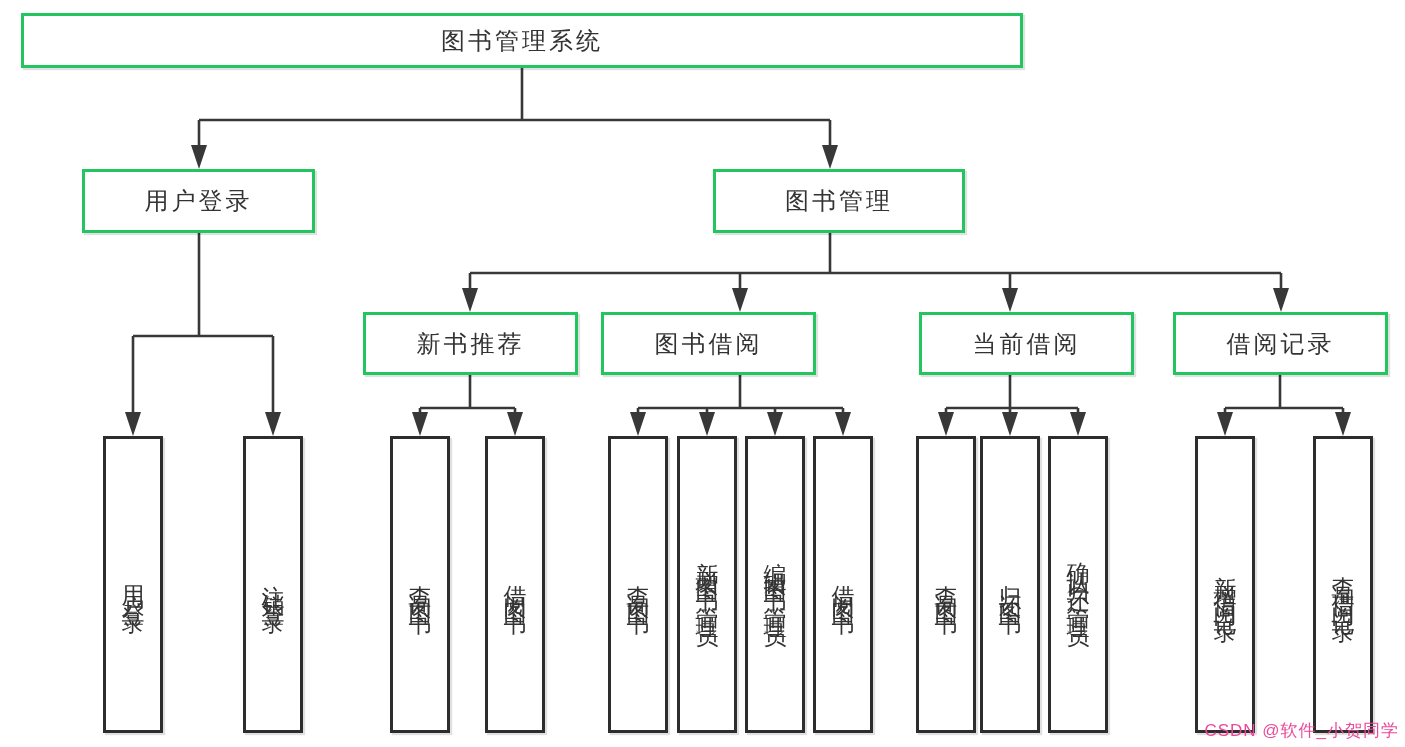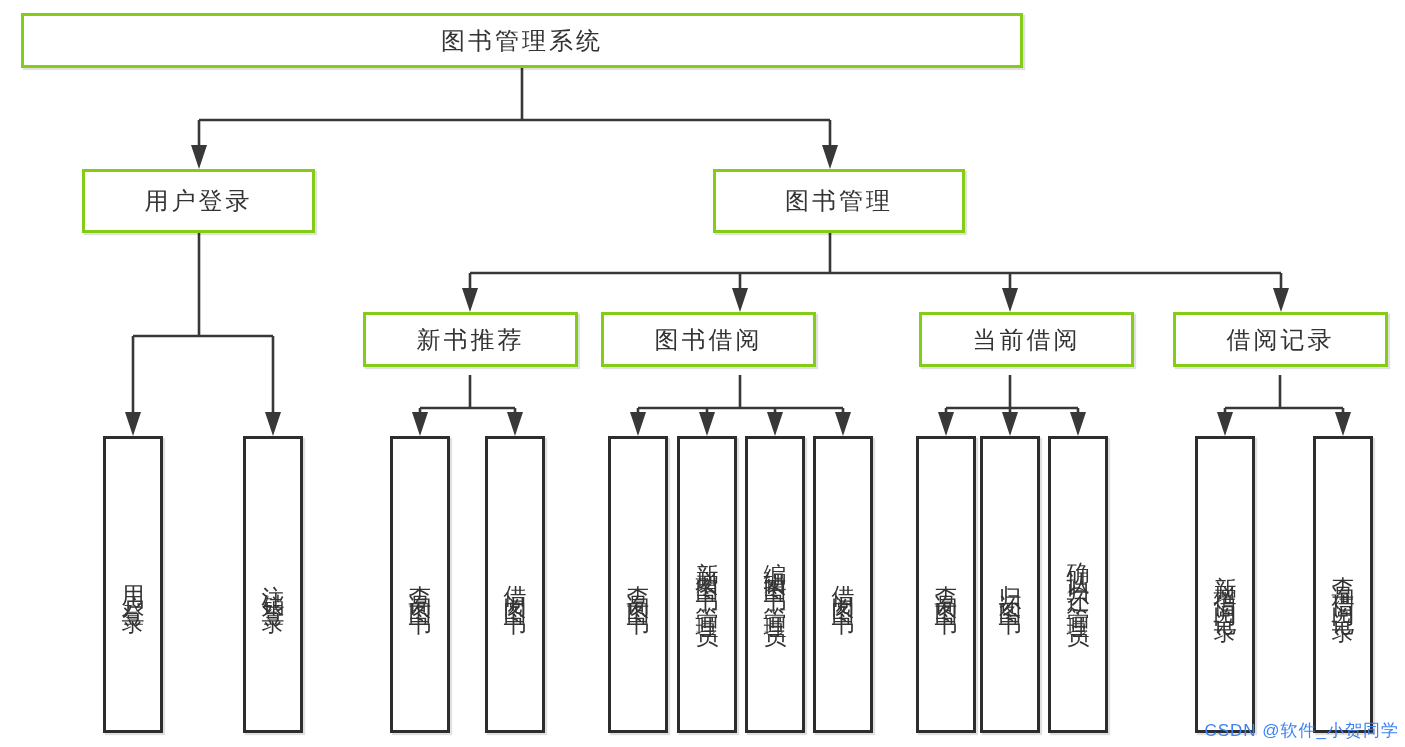--- a/index.html
+++ b/index.html
@@ -10,33 +10,33 @@
     background: #ffffff;
     font-family: "Liberation Sans", sans-serif;
     color: #333333;
     overflow: hidden;
   }
   svg.wires { position: absolute; left: 0; top: 0; }
   .box {
     position: absolute;
     box-sizing: border-box;
     background: #ffffff;
-    border: 3px solid #84cc16;
+    border: 3px solid #22c55e;
     box-shadow: 2px 2px 1px rgba(0,0,0,0.12);
     display: flex;
     align-items: center;
     justify-content: center;
     font-size: 24px;
     letter-spacing: 3px;
     white-space: nowrap;
   }
   .b-root    { left: 21px;   top: 13px;  width: 1002px; height: 55px; }
   .b-user    { left: 82px;   top: 169px; width: 233px;  height: 64px; }
   .b-mgmt    { left: 713px;  top: 169px; width: 252px;  height: 64px; }
-  .row3      { top: 312px; width: 215px; height: 55px; }
+  .row3      { top: 312px; width: 215px; height: 63px; }
   .b-new     { left: 363px; }
   .b-borrow  { left: 601px; }
   .b-current { left: 903px; margin-left: 16px; }
   .b-records { left: 1173px; }
   .leaf {
     position: absolute;
     top: 436px;
     width: 60px;
     height: 297px;
     box-sizing: border-box;
@@ -52,21 +52,21 @@
     font-size: 23px;
     letter-spacing: 9px;
     line-height: 1;
     white-space: nowrap;
   }
   .watermark {
     position: absolute;
     right: 6px;
     bottom: 5px;
     font-size: 17px;
-    color: #3b82f6;
+    color: #ec4899;
     letter-spacing: 1px;
   }
 </style>
 </head>
 <body>
 
 <div class="canvas">
 
   <svg class="wires" width="1405" height="747" viewBox="0 0 1405 747">
     <g stroke="#383838" stroke-width="2.6" fill="none">

